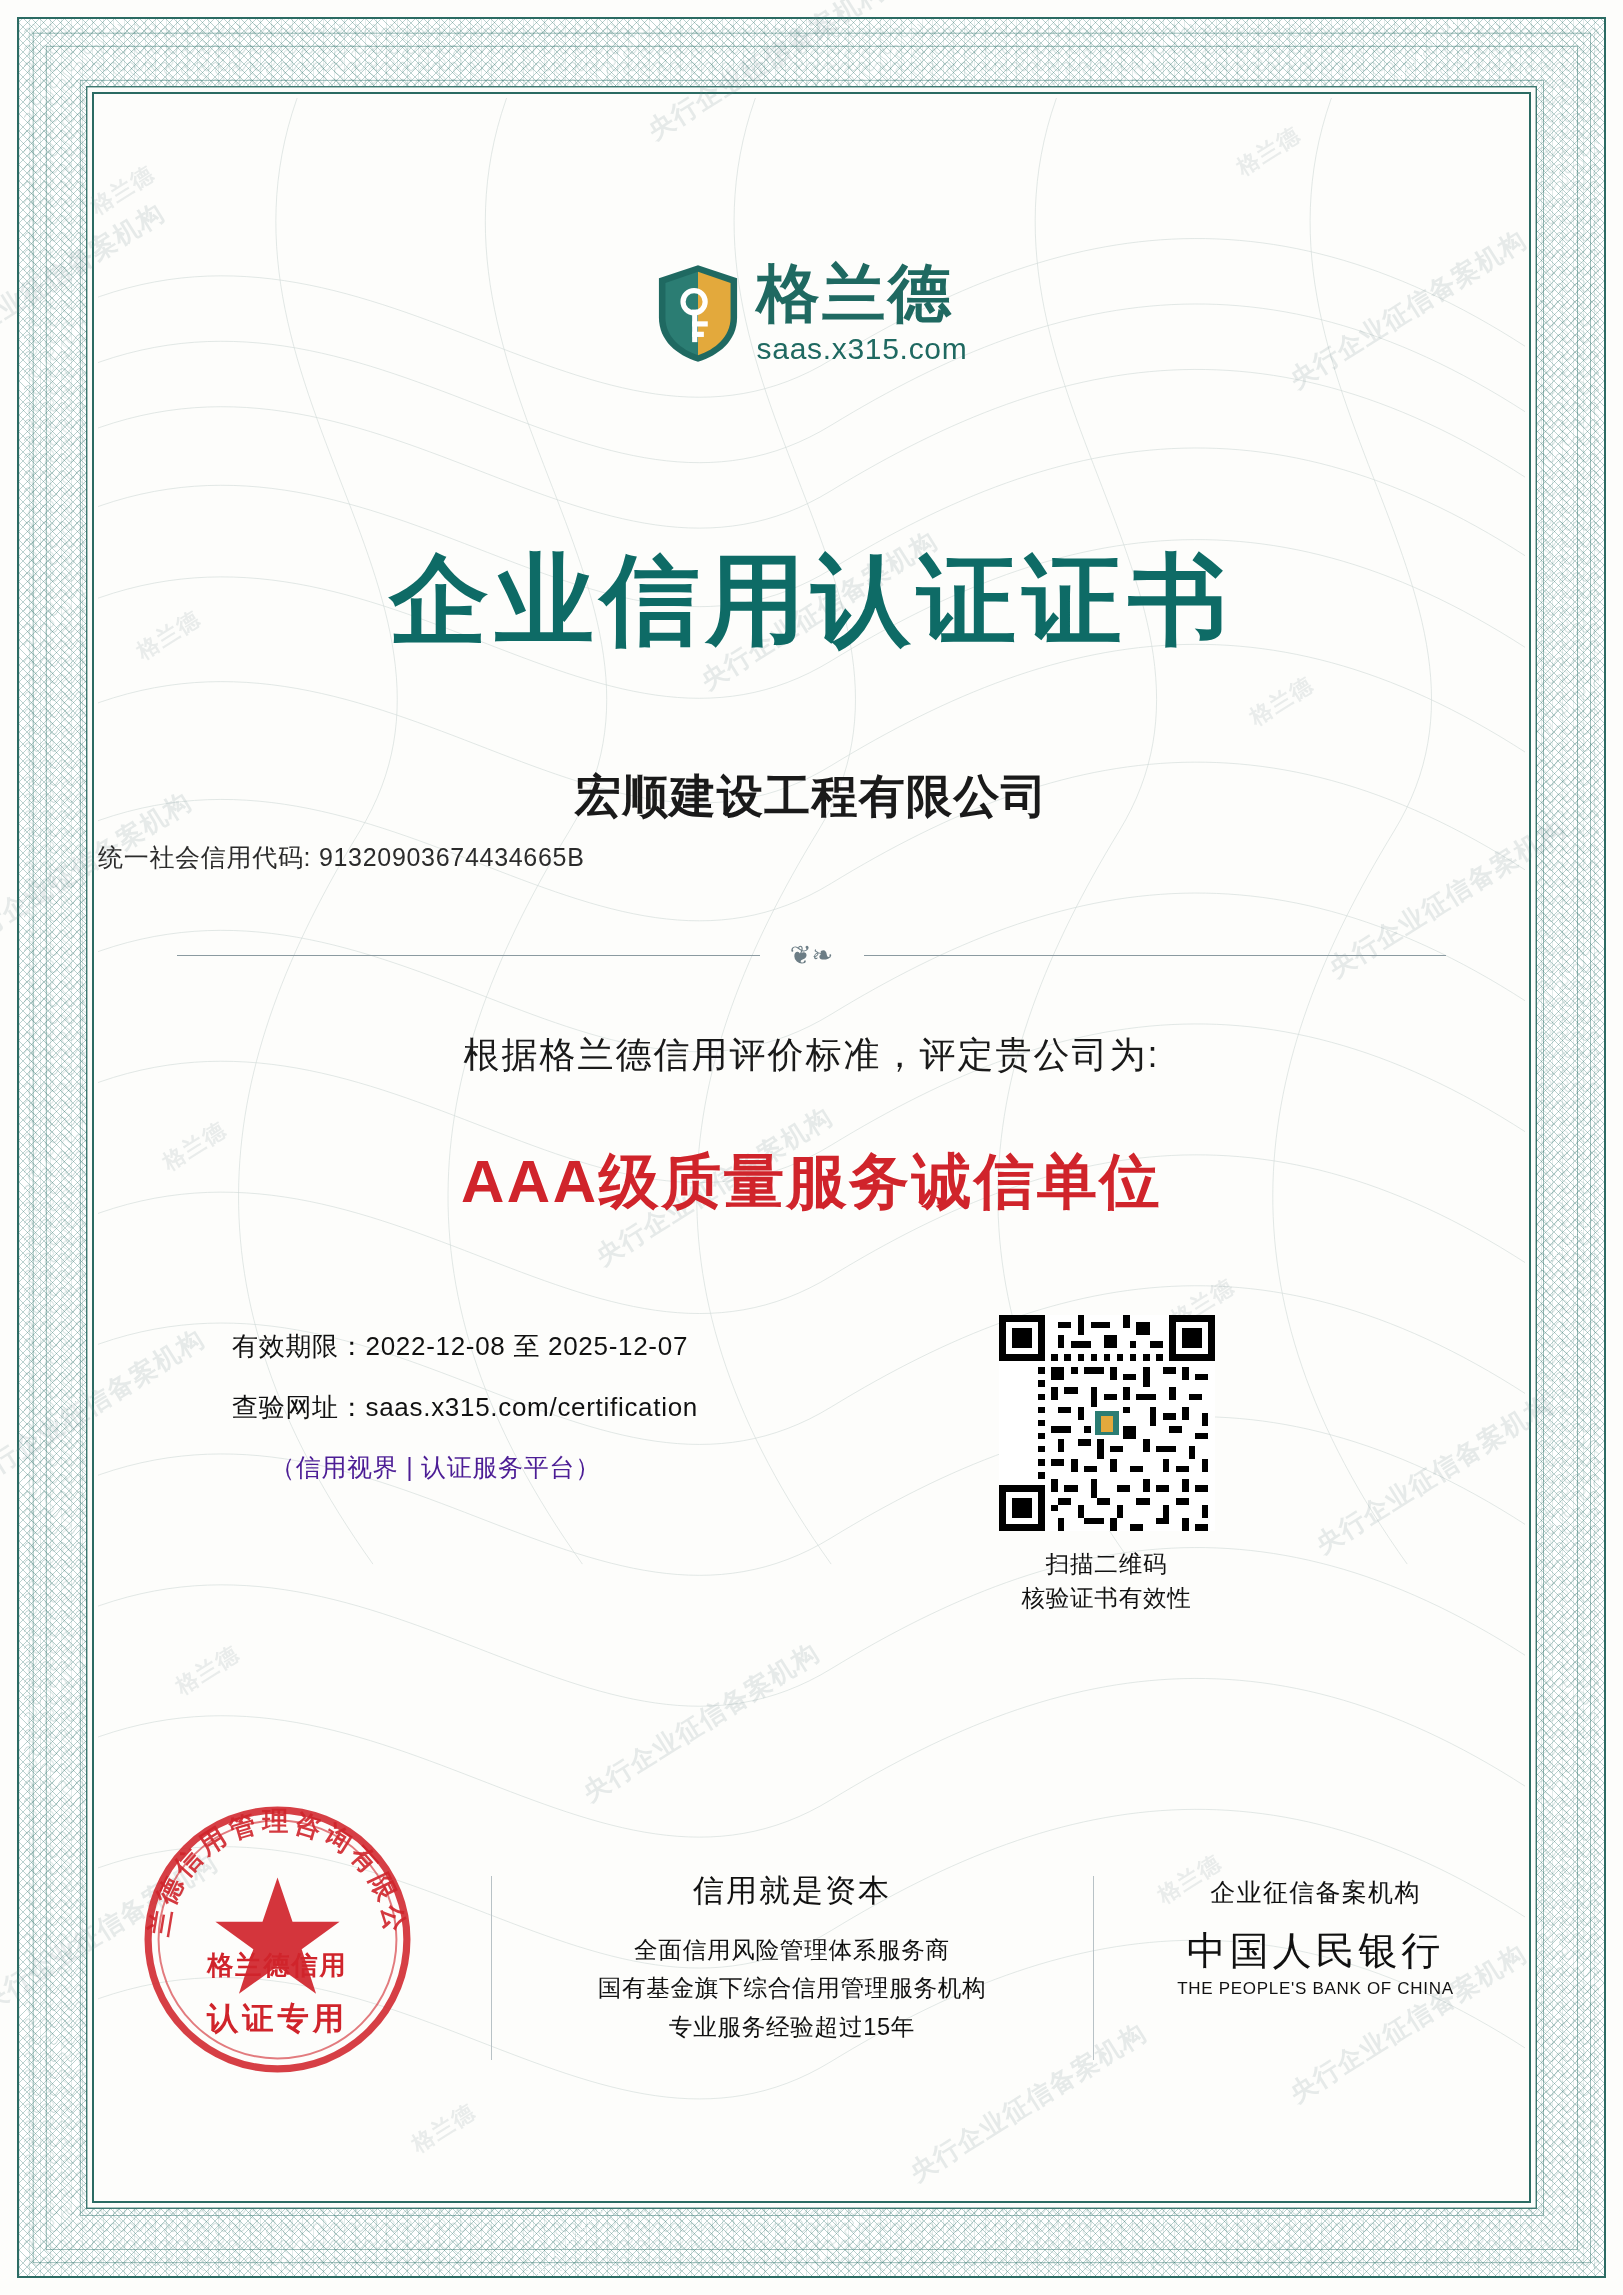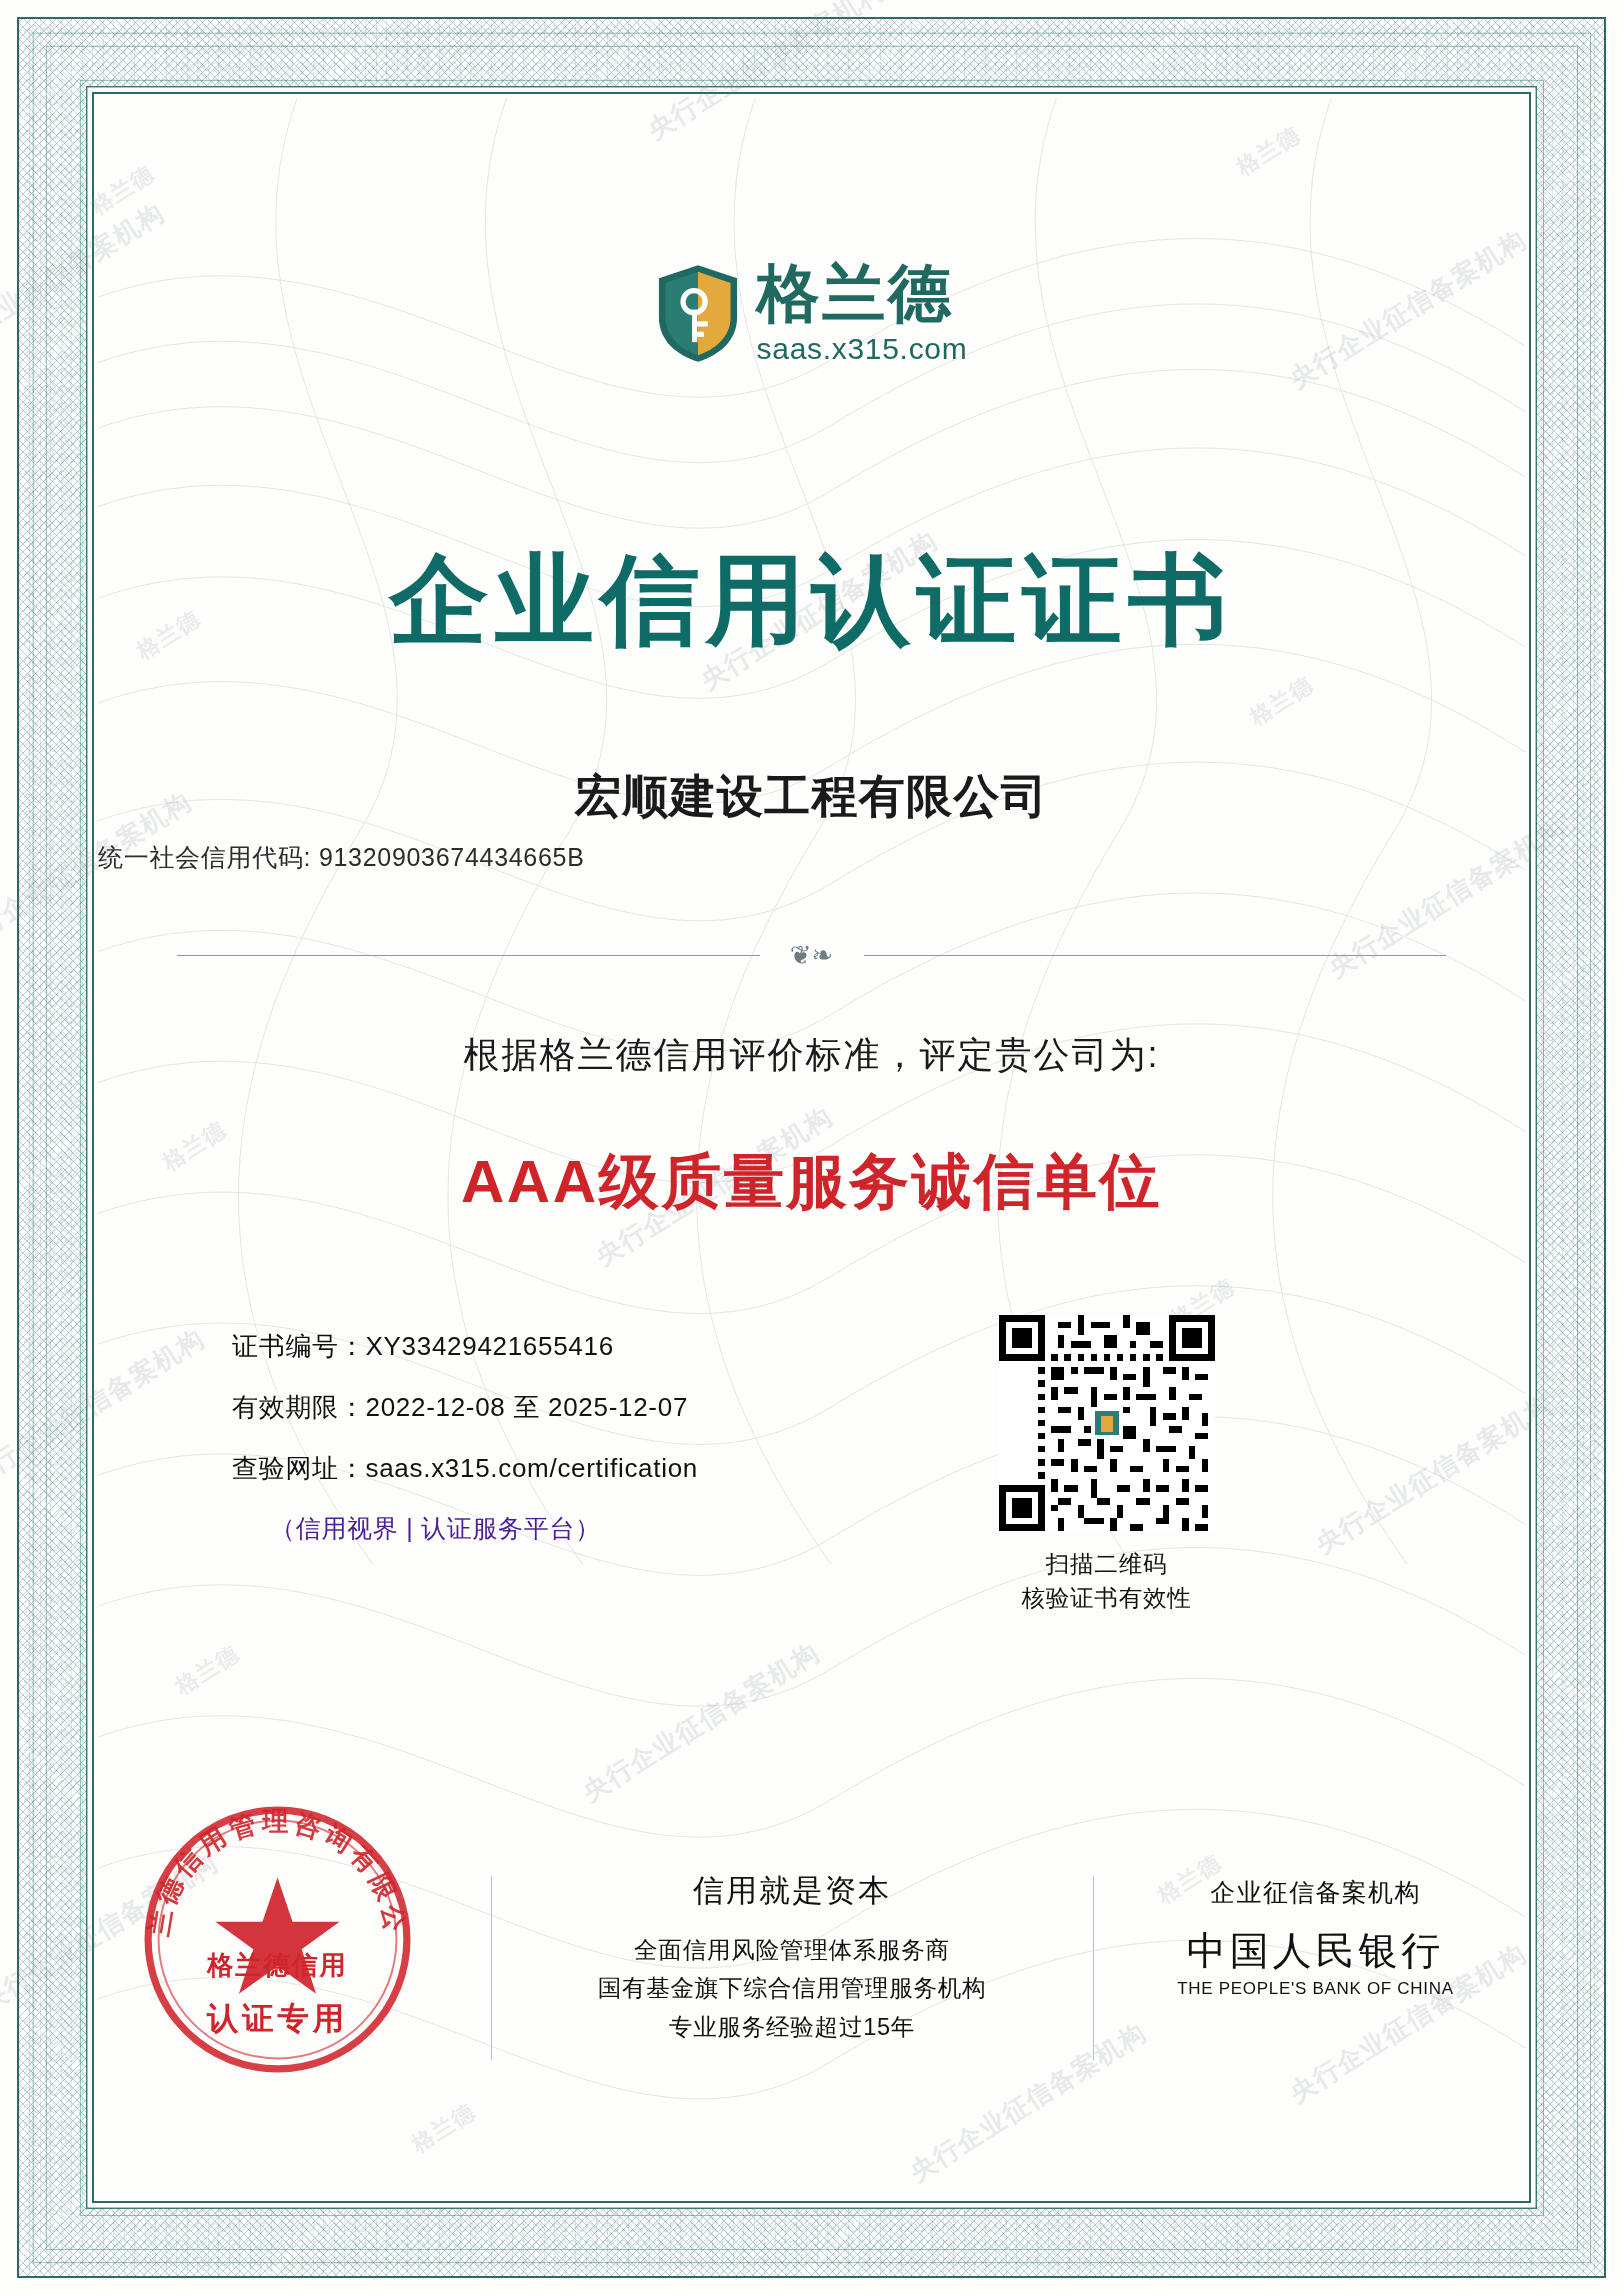--- a/index.html
+++ b/index.html
@@ -433,21 +433,20 @@
     <div class="divider">
       <div class="line left"></div>
       <div class="line right"></div>
       <div class="orn">❦❧</div>
     </div>
 
     <div class="statement">根据格兰德信用评价标准，评定贵公司为:</div>
     <div class="grade">AAA级质量服务诚信单位</div>
 
     <div class="details">
-      <div class="detail-line">证书编号：XY33429421655416</div>
       <div class="detail-line">有效期限：2022-12-08 至 2025-12-07</div>
       <div class="detail-line">查验网址：saas.x315.com/certification</div>
       <div class="detail-note">（信用视界 | 认证服务平台）</div>
     </div>
 
     <div class="qr-block">
       <div class="qr-code">
         <svg width="216" height="216" viewBox="0 0 33 33" shape-rendering="crispEdges">
           <rect width="33" height="33" fill="#ffffff"></rect>
           <g fill="#000000">

